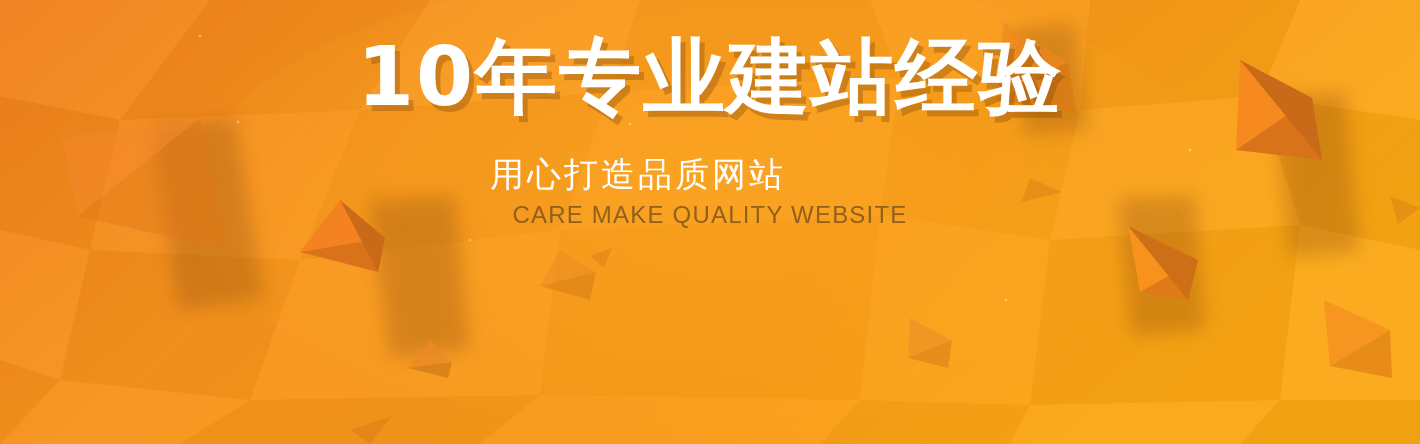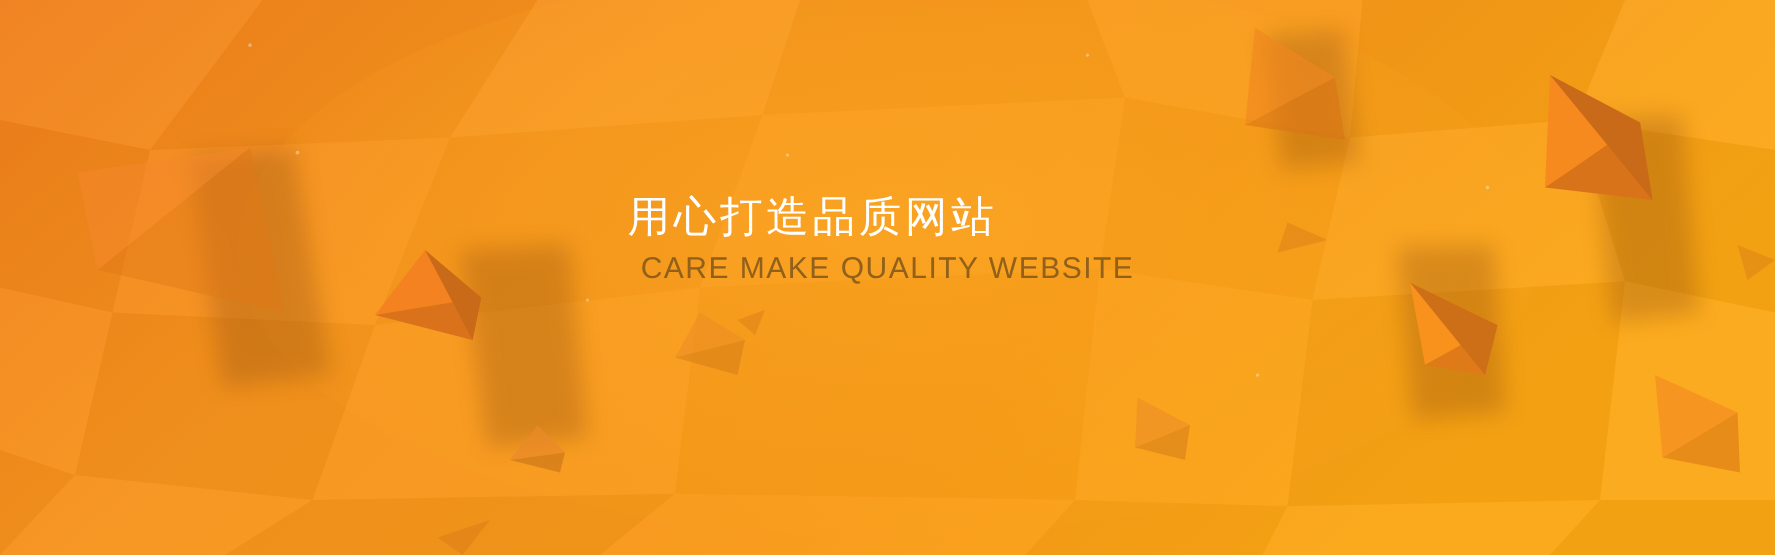--- a/index.html
+++ b/index.html
@@ -56,21 +56,20 @@
     left: 0;
     width: 1276px;
     text-align: center;
     font-family: "DejaVu Sans", "Liberation Sans", sans-serif;
     font-size: 34px;
     font-weight: normal;
     line-height: 1.15;
     color: #ffffff;
     letter-spacing: 3px;
     white-space: nowrap;
-    padding-left: 12px;
   }
 
   .subtitle-en {
     position: absolute;
     top: 201px;
     left: 0;
     width: 1420px;
     text-align: center;
     font-size: 24px;
     font-weight: normal;
@@ -221,20 +220,21 @@
       <circle cx="238" cy="122" r="1.5"></circle>
       <circle cx="630" cy="124" r="1.3"></circle>
       <circle cx="1190" cy="150" r="1.4"></circle>
       <circle cx="1006" cy="300" r="1.3"></circle>
       <circle cx="470" cy="240" r="1.2"></circle>
     </g>
   </svg>
 
   <div class="content">
 
+    <div class="headline">10年专业建站经验</div>
 
     <div class="subtitle-cn">用心打造品质网站</div>
 
     <div class="subtitle-en">CARE MAKE QUALITY WEBSITE</div>
 
     <div class="devices">
 
       
       
 

